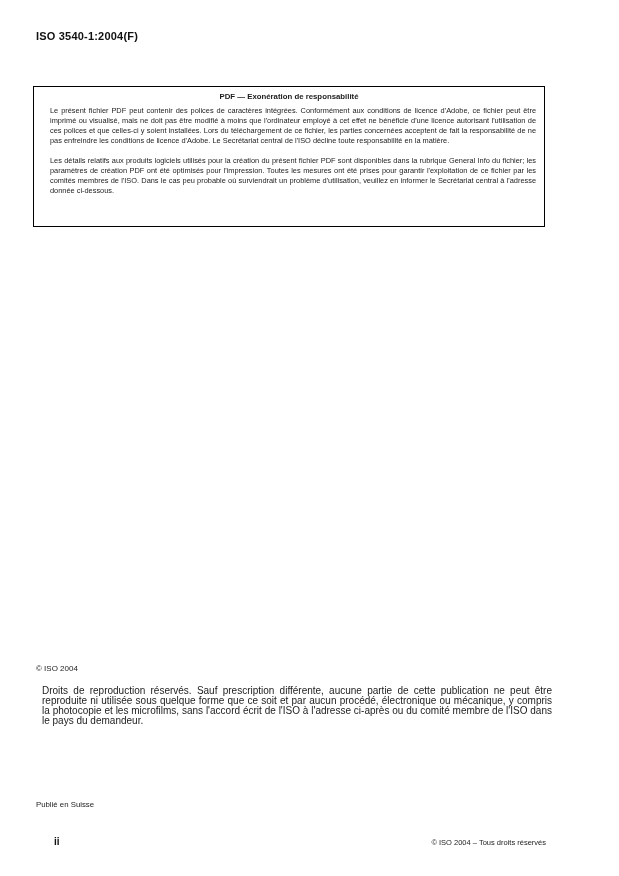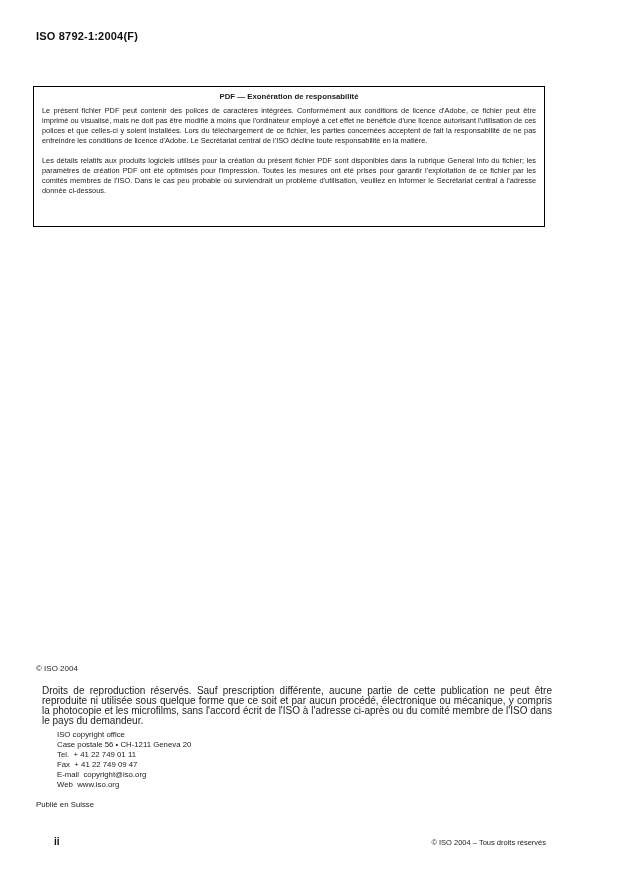--- a/index.html
+++ b/index.html
@@ -36,21 +36,21 @@
     padding: 5px 8px 0 8px;
   }
   .box-title {
     text-align: center;
     font-weight: bold;
     font-size: 7.8px;
     line-height: 10px;
     margin: 0 0 4px 0;
   }
   .box-para {
-    margin: 0 0 10px 0;
+    margin: 0 0 10px 8px;
     font-size: 7.4px;
     line-height: 10px;
     text-align: justify;
     color: #222;
   }
   .box-para:last-child { margin-bottom: 0; }
   .copyright-notice {
     position: absolute;
     left: 36px;
     top: 664px;
@@ -104,40 +104,32 @@
     font-size: 7.5px;
     color: #222;
     margin-left: 6px;
   }
 </style>
 </head>
 <body>
 
 <div class="page">
 
-  <div class="doc-header">ISO 8792-1:2004(F)</div>
+  <div class="doc-header">ISO 3540-1:2004(F)</div>
 
   <div class="disclaimer-box">
     <div class="box-title">PDF — Exonération de responsabilité</div>
     <p class="box-para">Le présent fichier PDF peut contenir des polices de caractères intégrées. Conformément aux conditions de licence d'Adobe, ce fichier peut être imprimé ou visualisé, mais ne doit pas être modifié à moins que l'ordinateur employé à cet effet ne bénéficie d'une licence autorisant l'utilisation de ces polices et que celles-ci y soient installées. Lors du téléchargement de ce fichier, les parties concernées acceptent de fait la responsabilité de ne pas enfreindre les conditions de licence d'Adobe. Le Secrétariat central de l'ISO décline toute responsabilité en la matière.</p>
     <p class="box-para">Les détails relatifs aux produits logiciels utilisés pour la création du présent fichier PDF sont disponibles dans la rubrique General Info du fichier; les paramètres de création PDF ont été optimisés pour l'impression. Toutes les mesures ont été prises pour garantir l'exploitation de ce fichier par les comités membres de l'ISO. Dans le cas peu probable où surviendrait un problème d'utilisation, veuillez en informer le Secrétariat central à l'adresse donnée ci-dessous.</p>
   </div>
 
   <div class="copyright-notice">©  ISO 2004</div>
 
   <p class="rights-text">Droits de reproduction réservés. Sauf prescription différente, aucune partie de cette publication ne peut être reproduite ni utilisée sous quelque forme que ce soit et par aucun procédé, électronique ou mécanique, y compris la photocopie et les microfilms, sans l'accord écrit de l'ISO à l'adresse ci-après ou du comité membre de l'ISO dans le pays du demandeur.</p>
 
-  <div class="address-block">
-    <div class="addr-line">ISO copyright office</div>
-    <div class="addr-line">Case postale 56 • CH-1211 Geneva 20</div>
-    <div class="addr-line">Tel.  + 41 22 749 01 11</div>
-    <div class="addr-line">Fax  + 41 22 749 09 47</div>
-    <div class="addr-line">E-mail  copyright@iso.org</div>
-    <div class="addr-line">Web  www.iso.org</div>
-  </div>
 
   <div class="published">Publié en Suisse</div>
 
   <div class="footer">
     <span class="page-num">ii</span>
     <span class="footer-copyright">© ISO 2004 – Tous droits réservés</span>
   </div>
 
 </div>
 

